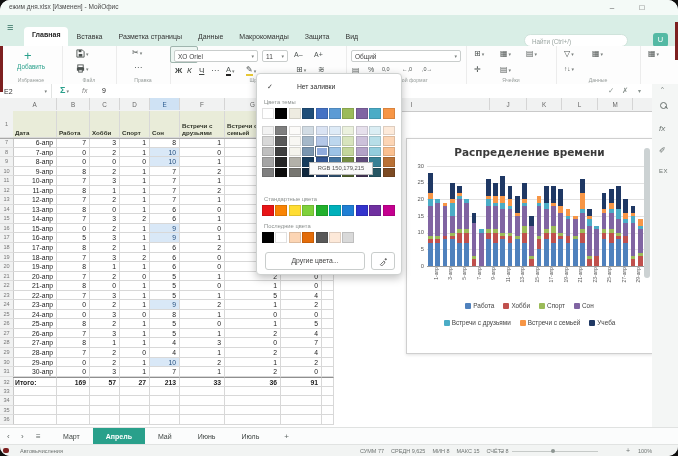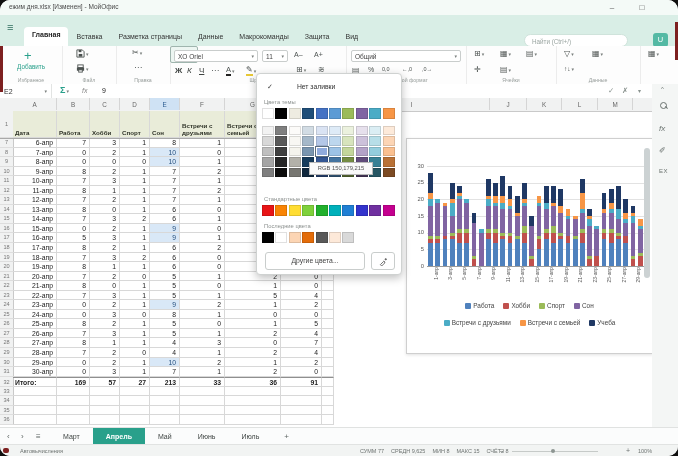--- a/index.html
+++ b/index.html
@@ -655,20 +655,21 @@
           <div class="cell " style="width: 30px;"></div>
           <div class="cell " style="width: 45px;"></div>
           <div class="cell " style="width: 56px;"></div>
           <div class="cell " style="width: 41px;"></div>
           <div class="cell " style="width: 12px;"></div>
         </div>
       </div>
     <div id="freezeline" class="abs"></div>
 
     <div id="chart" class="abs">
+      <div id="chart-title" class="abs">Распределение времени</div>
       <div id="plot"></div>
       <div id="legend"></div>
     <div class="ylab" style="left: 1px; top: 123.5px;">0</div>
         <div class="gline" style="top: 110.333px;"></div>
         <div class="ylab" style="left: 1px; top: 106.833px;">5</div>
         <div class="gline" style="top: 93.6667px;"></div>
         <div class="ylab" style="left: 1px; top: 90.1667px;">10</div>
         <div class="gline" style="top: 77px;"></div>
         <div class="ylab" style="left: 1px; top: 73.5px;">15</div>
         <div class="gline" style="top: 60.3333px;"></div>

